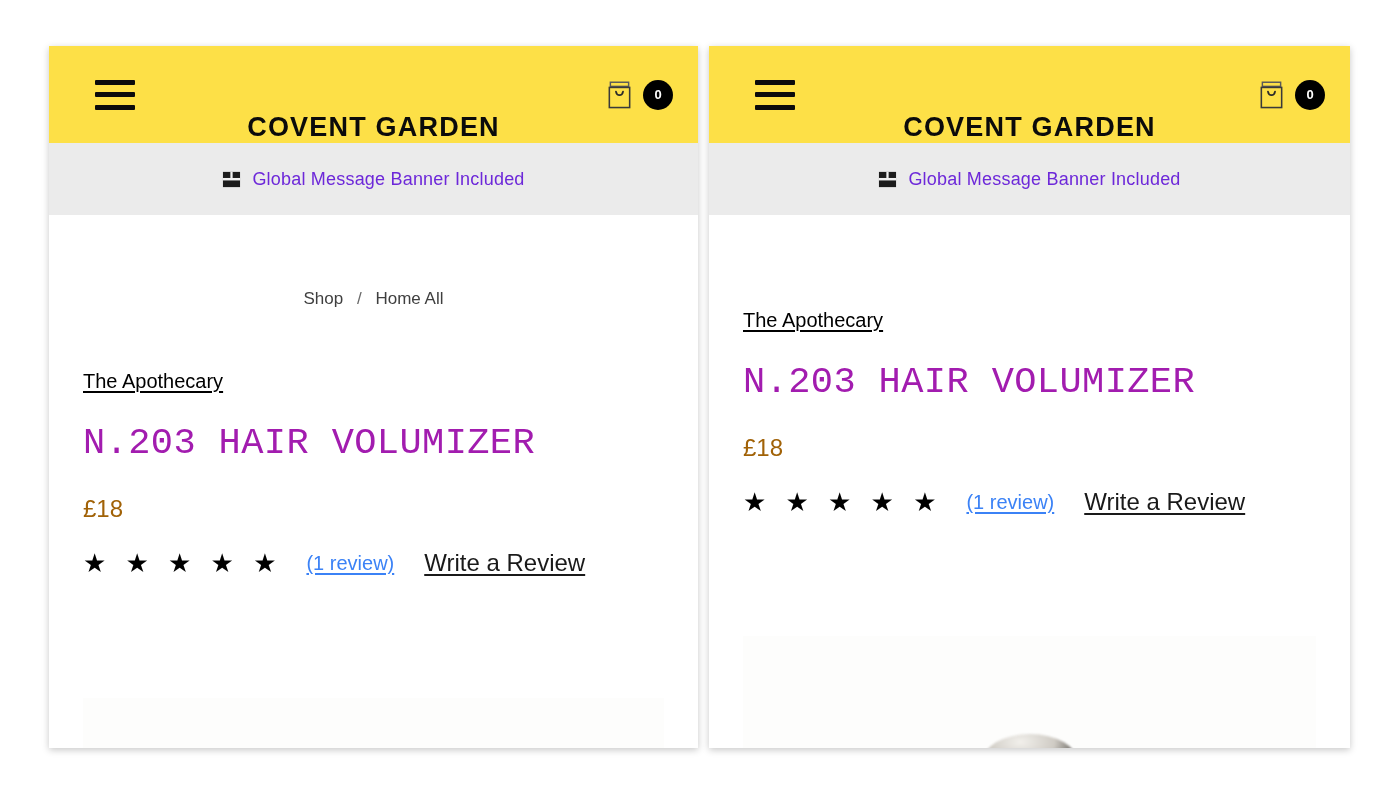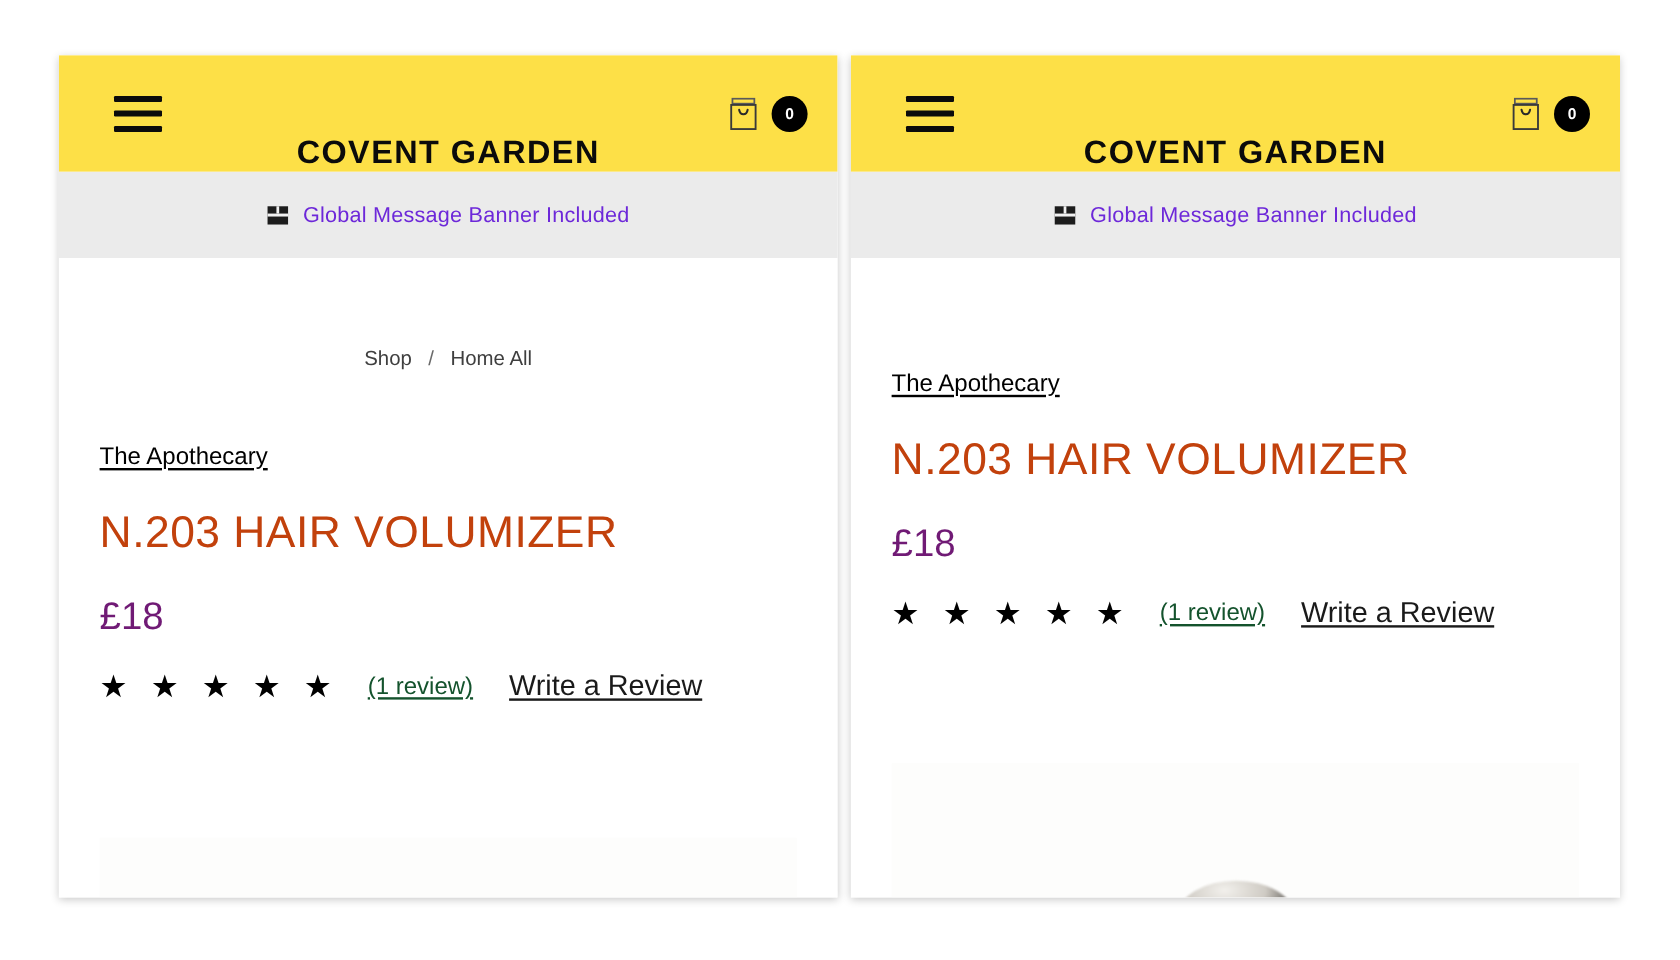--- a/index.html
+++ b/index.html
@@ -142,46 +142,47 @@
     text-underline-offset: 3px;
     display: inline-block;
     cursor: pointer;
   }
 
   .product-title {
     margin: 30px 0 0 0;
     font-size: 37px;
     font-weight: 400;
     letter-spacing: 0.4px;
-    color: #c2410c;
+    color: #a21caf;
     line-height: 1.12;
+    font-family: Liberation Mono, monospace;
   }
 
   .price {
     margin-top: 31px;
-    font-size: 32px;
-    color: #701a75;
+    font-size: 24px;
+    color: #a16207;
   }
 
   .rating-row {
     margin-top: 26px;
     display: flex;
     align-items: center;
   }
   .stars {
     font-size: 26px;
     letter-spacing: 6px;
     color: #000000;
     line-height: 1;
     cursor: pointer;
   }
   .review-count {
     margin-left: 24px;
     font-size: 20px;
-    color: #14532d;
+    color: #3b82f6;
     text-underline-offset: 3px;
     cursor: pointer;
   }
   .write-review {
     margin-left: 30px;
     font-size: 24px;
     color: #1a1a1a;
     text-decoration: underline;
     text-underline-offset: 3px;
     cursor: pointer;

